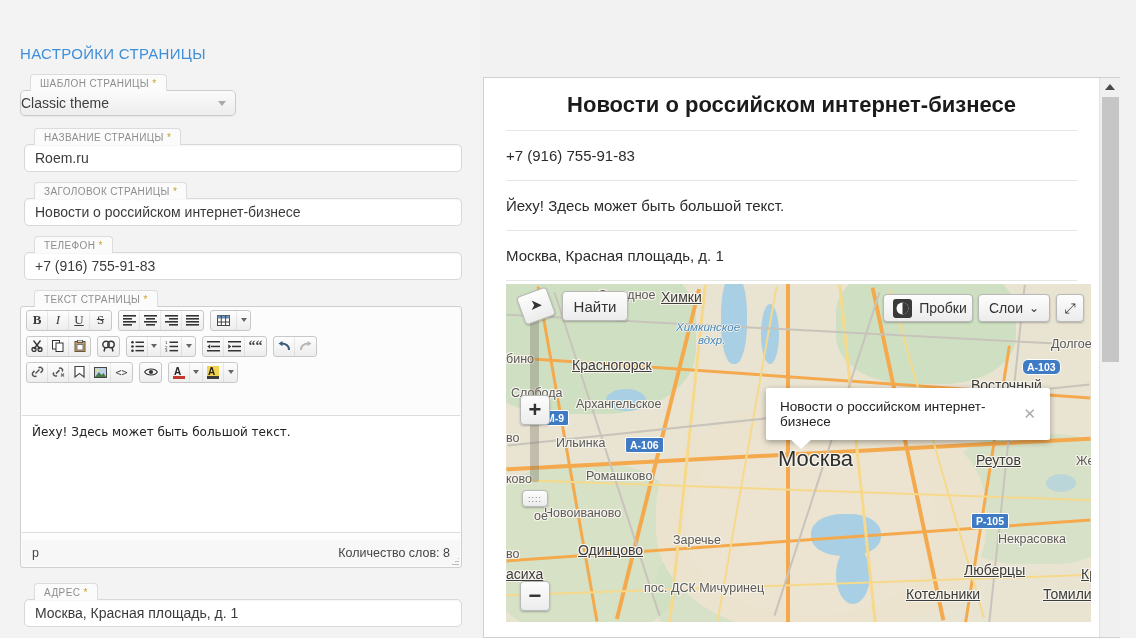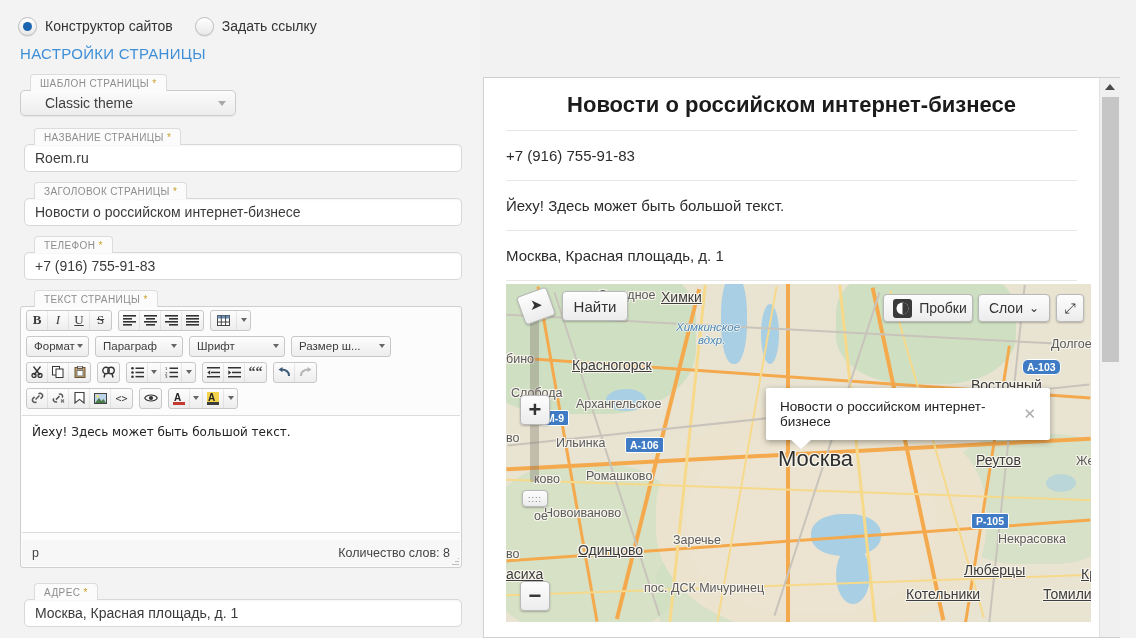--- a/index.html
+++ b/index.html
@@ -60,21 +60,21 @@
     height:28px; line-height:26px;
     padding:0 10px; font-size:14px; color:#3b3b3b;
     box-shadow:inset 0 1px 2px rgba(0,0,0,.045);
     overflow:hidden; white-space:nowrap;
   }
   .field-select {
     position:absolute; left:0; top:16px;
     background:linear-gradient(#fbfbfb,#ededed);
     border:1px solid #cccccc; border-radius:5px;
     height:26px; line-height:24px;
-    padding:0 24px; font-size:14px; color:#3f3f3f;
+    padding:0 0; font-size:14px; color:#3f3f3f;
     box-shadow:0 1px 1px rgba(0,0,0,.05);
   }
   .sel-caret {
     position:absolute; right:9px; top:10px;
     width:0;height:0;border-left:4px solid transparent;
     border-right:4px solid transparent;border-top:5px solid #a9a9a9;
   }
 
   
   #editor-wrap {
@@ -219,30 +219,20 @@
   .roadg{ position:absolute; background:#c8c4bb; }
   .green{ position:absolute; background:#cfe0c2; border-radius:40%; }
   .watr { position:absolute; background:#a8cfe3; border-radius:50%; }
   .urban{ position:absolute; background:#ece3cf; border-radius:45%; }
 </style>
 </head>
 <body>
 
 <div id="left-pane">
 
-  <div id="radio-row">
-    <div class="radio-opt">
-      <span class="radio-dot on"></span>
-      <span class="radio-label">Конструктор сайтов</span>
-    </div>
-    <div class="radio-opt" style="margin-left:12px">
-      <span class="radio-dot"></span>
-      <span class="radio-label">Задать ссылку</span>
-    </div>
-  </div>
 
   <div id="left-section-title" class="section-title">НАСТРОЙКИ СТРАНИЦЫ</div>
 
   <div class="field" style="left:20px; top:74px; width:216px;">
     <div class="field-legend">
       <span>ШАБЛОН СТРАНИЦЫ</span> <span class="req">*</span>
     </div>
     <div class="field-select" style="width:216px;">
       <span>Classic theme</span>
       <span class="sel-caret"></span>
@@ -336,38 +326,20 @@
               <line x1="8.6" y1="0.5" x2="8.6" y2="10.5" stroke="#444"></line>
               <line x1="0.5" y1="7" x2="12.5" y2="7" stroke="#444"></line>
             </svg>
         </div>
         <div class="tb-btn" style="width:13px">
             <span class="tb-caret" style="margin:0"></span>
           </div>
       </div>
     </div>
 
-    <div class="tb-row">
-      <div class="tb-sel" style="width:63px">
-        <span>Формат</span>
-          <span class="tb-caret" style="margin:0"></span>
-      </div>
-      <div class="tb-sel" style="width:88px">
-        <span>Параграф</span>
-          <span class="tb-caret" style="margin:0"></span>
-      </div>
-      <div class="tb-sel" style="width:96px">
-        <span>Шрифт</span>
-          <span class="tb-caret" style="margin:0"></span>
-      </div>
-      <div class="tb-sel" style="width:100px">
-        <span>Размер ш...</span>
-          <span class="tb-caret" style="margin:0"></span>
-      </div>
-    </div>
 
     <div class="tb-row">
       <div class="tb-grp">
         <div class="tb-btn">
           <svg class="ico" width="12" height="12">
               <circle cx="3" cy="9.5" r="2" fill="none" stroke="#333" stroke-width="1.3"></circle>
               <circle cx="9" cy="9.5" r="2" fill="none" stroke="#333" stroke-width="1.3"></circle>
               <line x1="3" y1="9" x2="9.5" y2="0.5" stroke="#333" stroke-width="1.3"></line>
               <line x1="9" y1="9" x2="2.5" y2="0.5" stroke="#333" stroke-width="1.3"></line>
             </svg>
@@ -615,21 +587,21 @@
               <div class="mlabel vil" style="left: 5px; top: 102px;">Слобода</div>
               <div class="mlabel vil" style="left: 70px; top: 113px;">Архангельское</div>
               <div class="shield" style="left: 35px; top: 126px;">M-9</div>
               <div class="mlabel vil" style="left: 0px; top: 147px;">во</div>
               <div class="mlabel vil" style="left: 50px; top: 152px;">Ильинка</div>
               <div class="shield" style="left: 119px; top: 153px;">A-106</div>
               <div class="mlabel city" style="left: 272px; top: 162px;">Москва</div>
               <div class="mlabel town" style="left: 470px; top: 168px;">Реутов</div>
               <div class="mlabel vil" style="left: 570px; top: 170px;">Желез</div>
               <div class="mlabel vil" style="left: 80px; top: 185px;">Ромашково</div>
-              <div class="mlabel vil" style="left: 0px; top: 188px; padding-left: 28px;">ково</div>
+              <div class="mlabel vil" style="left: 0px; top: 188px;">ково</div>
               <div class="mlabel vil" style="left: 38px; top: 222px;">Новоиваново</div>
               <div class="shield" style="left: 465px; top: 229px;">P-105</div>
               <div class="mlabel vil" style="left: 0px; top: 225px; margin-left: 28px;">ое</div>
               <div class="mlabel vil" style="left: 492px; top: 248px;">Некрасовка</div>
               <div class="mlabel vil" style="left: 167px; top: 249px;">Заречье</div>
               <div class="mlabel town" style="left: 65px; top: 258px; margin-left: 7px;">Одинцово</div>
               <div class="mlabel vil" style="left: 0px; top: 263px;">во</div>
               <div class="mlabel town" style="left: 458px; top: 278px;">Люберцы</div>
               <div class="mlabel town" style="left: 575px; top: 282px;">Крас</div>
               <div class="mlabel town" style="left: 0px; top: 282px;">асиха</div>

